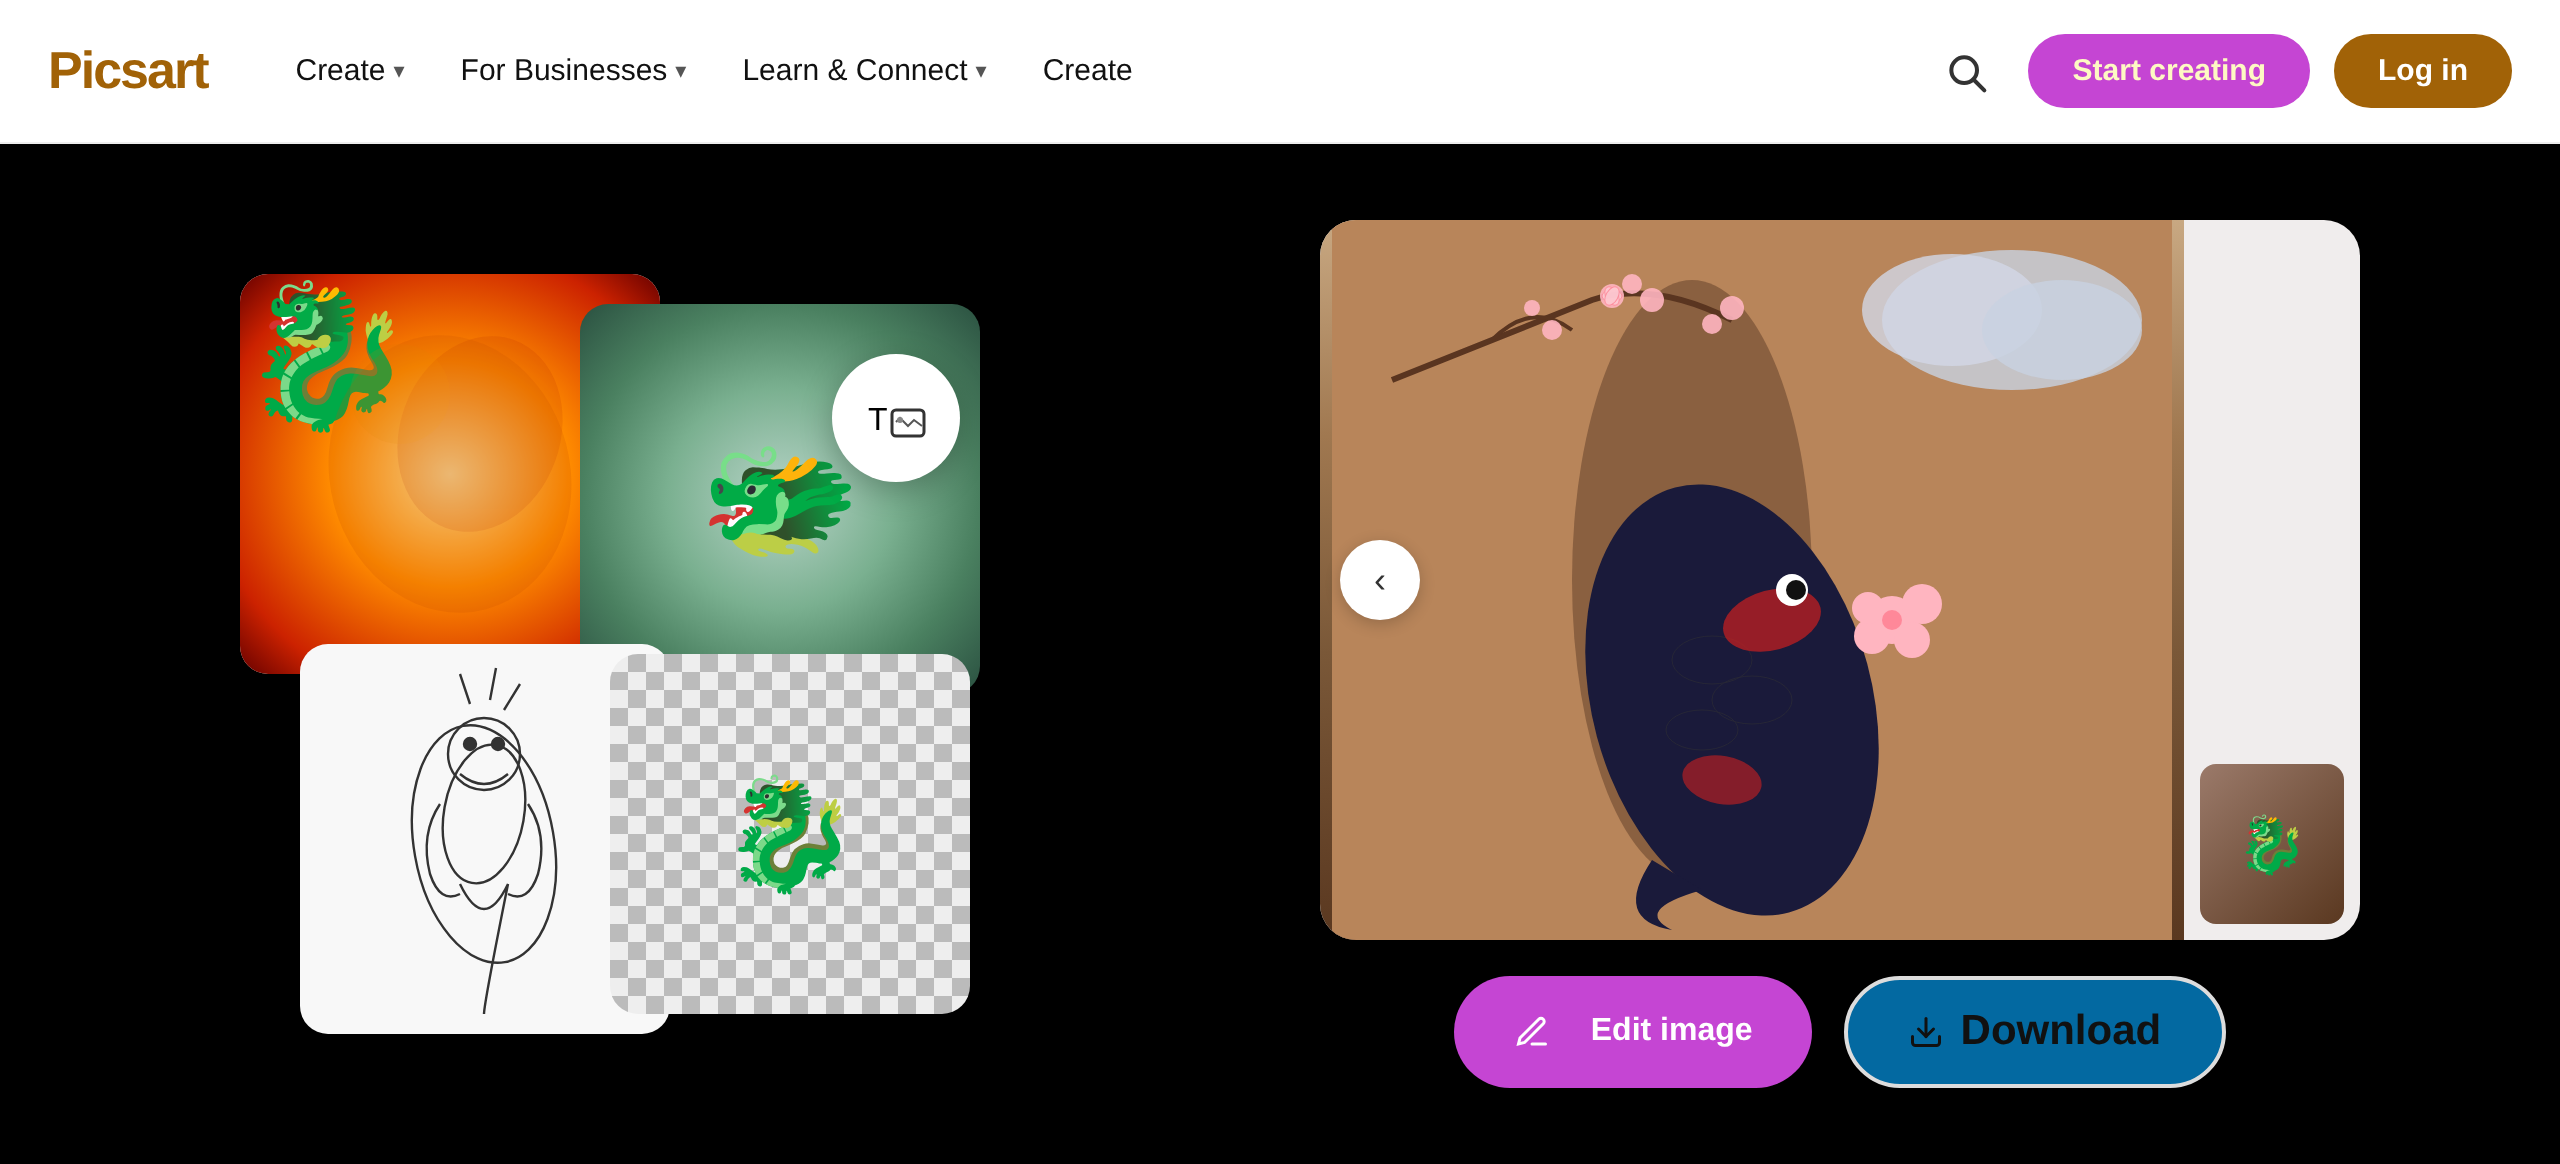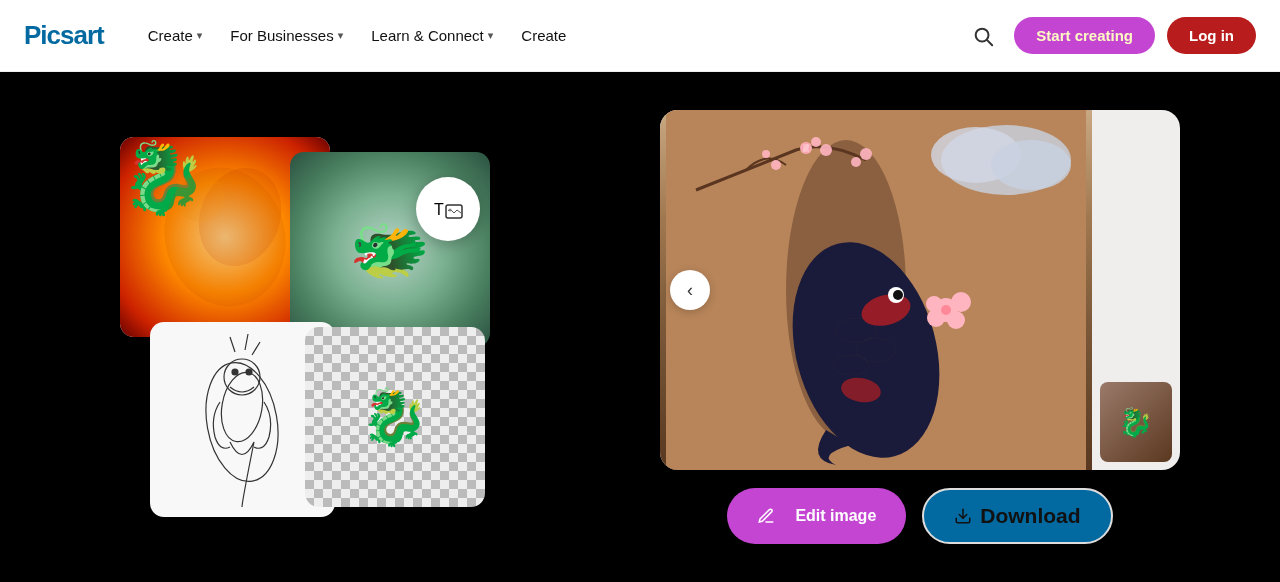--- a/index.html
+++ b/index.html
@@ -5,40 +5,40 @@
     * { margin: 0; padding: 0; box-sizing: border-box; }
     body { font-family: -apple-system, BlinkMacSystemFont, 'Segoe UI', sans-serif; width: 1280px; height: 582px; overflow: hidden; background: #000; }
 
     
     .navbar {
       position: absolute; top: 0; left: 0; width: 1280px; height: 72px;
       background: #fff; display: flex; align-items: center; padding: 0 24px;
       border-bottom: 1px solid #eee; z-index: 10;
     }
     .nav-logo { margin-right: 32px; }
-    .logo-text { font-size: 26px; font-weight: 800; color: #0369a1; letter-spacing: -1px; }
+    .logo-text { font-size: 26px; font-weight: 800; color: #a16207; letter-spacing: -1px; }
     .nav-items { display: flex; align-items: center; gap: 4px; flex: 1; }
     .nav-item {
       display: flex; align-items: center; gap: 4px; padding: 8px 12px;
       font-size: 15px; color: #111; cursor: pointer; border-radius: 6px;
       white-space: nowrap;
     }
     .nav-item .chevron { font-size: 11px; color: #555; }
     .nav-right { display: flex; align-items: center; gap: 12px; }
     .search-icon-btn {
       width: 38px; height: 38px; display: flex; align-items: center; justify-content: center;
       cursor: pointer; border-radius: 50%;
     }
     .btn-start {
       background: #c545d3; color: #fef9c3; border: none; border-radius: 24px;
       padding: 10px 22px; font-size: 15px; font-weight: 600; cursor: pointer;
       white-space: nowrap;
     }
     .btn-login {
-      background: #b91c1c; color: #fff; border: none; border-radius: 24px;
+      background: #a16207; color: #fff; border: none; border-radius: 24px;
       padding: 10px 22px; font-size: 15px; font-weight: 600; cursor: pointer;
     }
 
     
     .main-content {
       position: absolute; top: 72px; left: 0; width: 1280px; height: 510px;
       background: #000; display: flex; align-items: center;
     }
 
     

